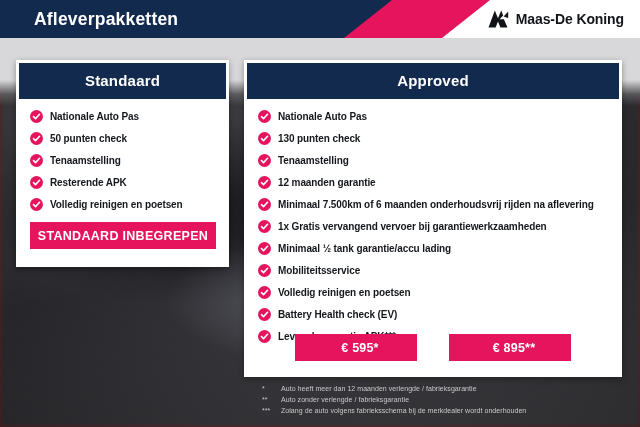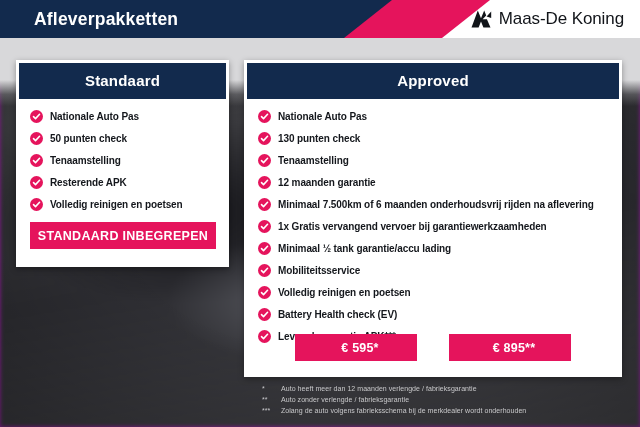--- a/index.html
+++ b/index.html
@@ -8,21 +8,21 @@
     width: 640px;
     height: 427px;
     overflow: hidden;
     font-family: "Liberation Sans", sans-serif;
   }
 
   #page {
     position: relative;
     width: 640px;
     height: 427px;
-    background: #a21caf;
+    background: #7f1d1d;
     overflow: hidden;
   }
 
   
   .bg-photo {
     position: absolute;
     inset: 0;
     background:
       radial-gradient(ellipse 190px 90px at 300px 300px, rgba(120,122,130,0.55) 0%, rgba(60,60,64,0) 70%),
       radial-gradient(ellipse 150px 70px at 90px 120px, rgba(110,112,120,0.40) 0%, rgba(55,55,60,0) 72%),
@@ -81,22 +81,22 @@
     position: absolute;
     right: 16px; top: 0;
     height: 38px;
     display: flex;
     align-items: center;
     gap: 7px;
   }
   .brand-mark { display: block; }
   .brand-name {
     color: #111419;
-    font-size: 17px;
-    font-weight: normal;
+    font-size: 14px;
+    font-weight: bold;
     letter-spacing: -0.1px;
     white-space: nowrap;
   }
 
   
   .card {
     position: absolute;
     background: #ffffff;
     box-shadow: 0 2px 6px rgba(0,0,0,0.35);
   }

